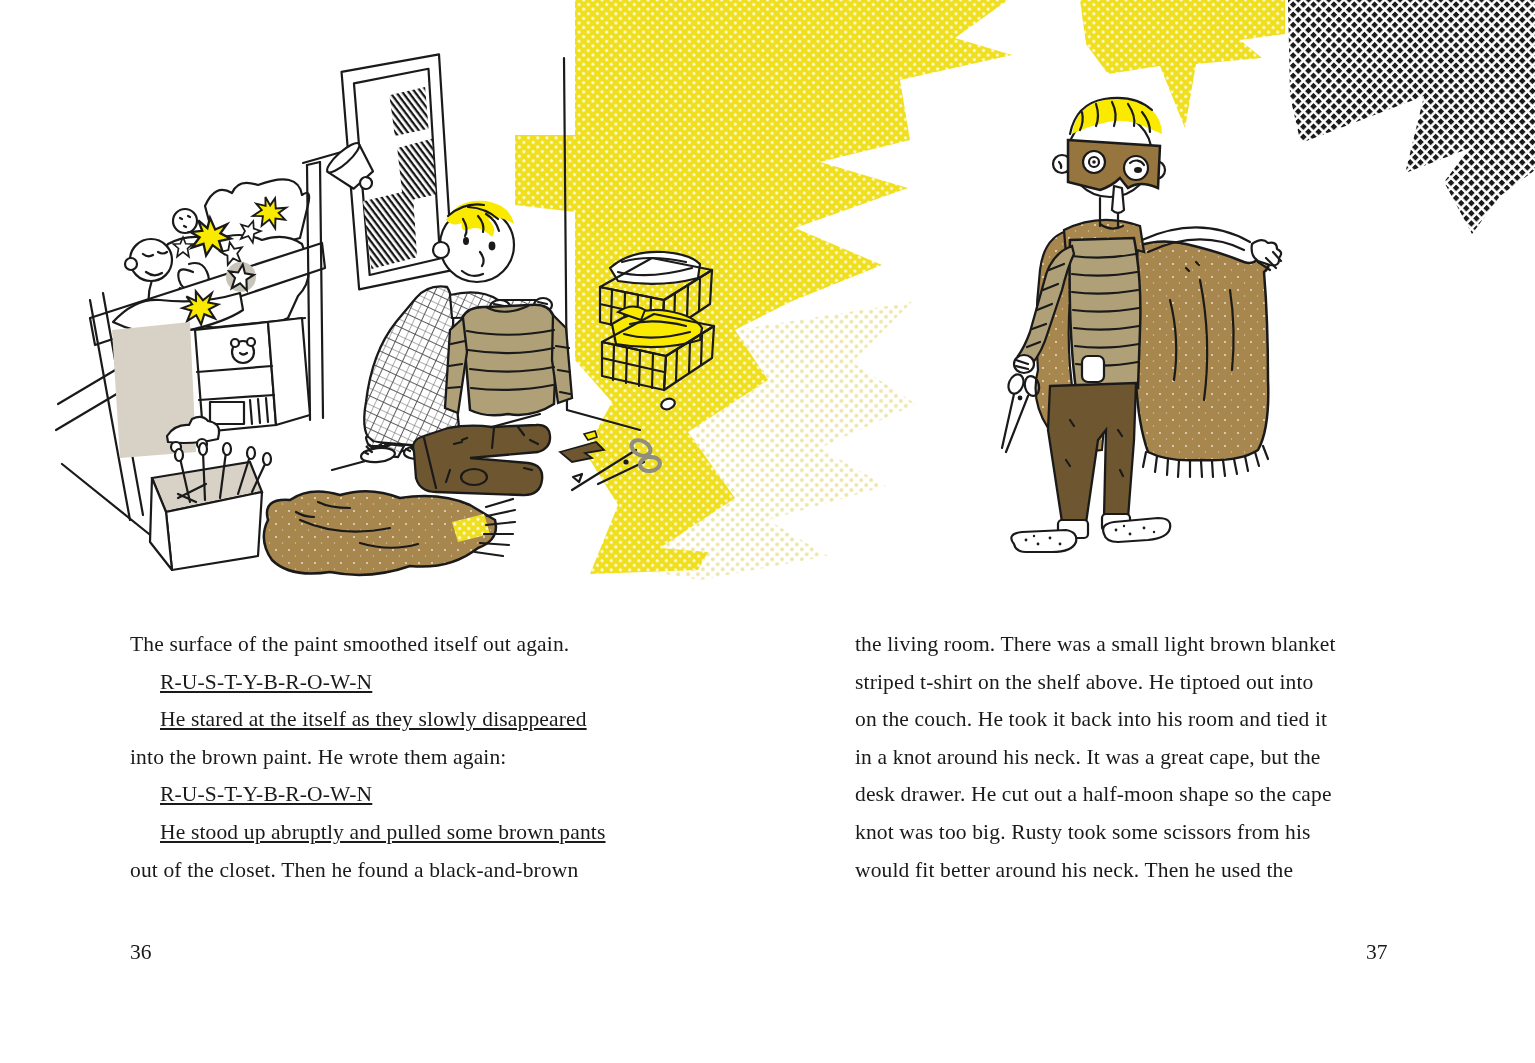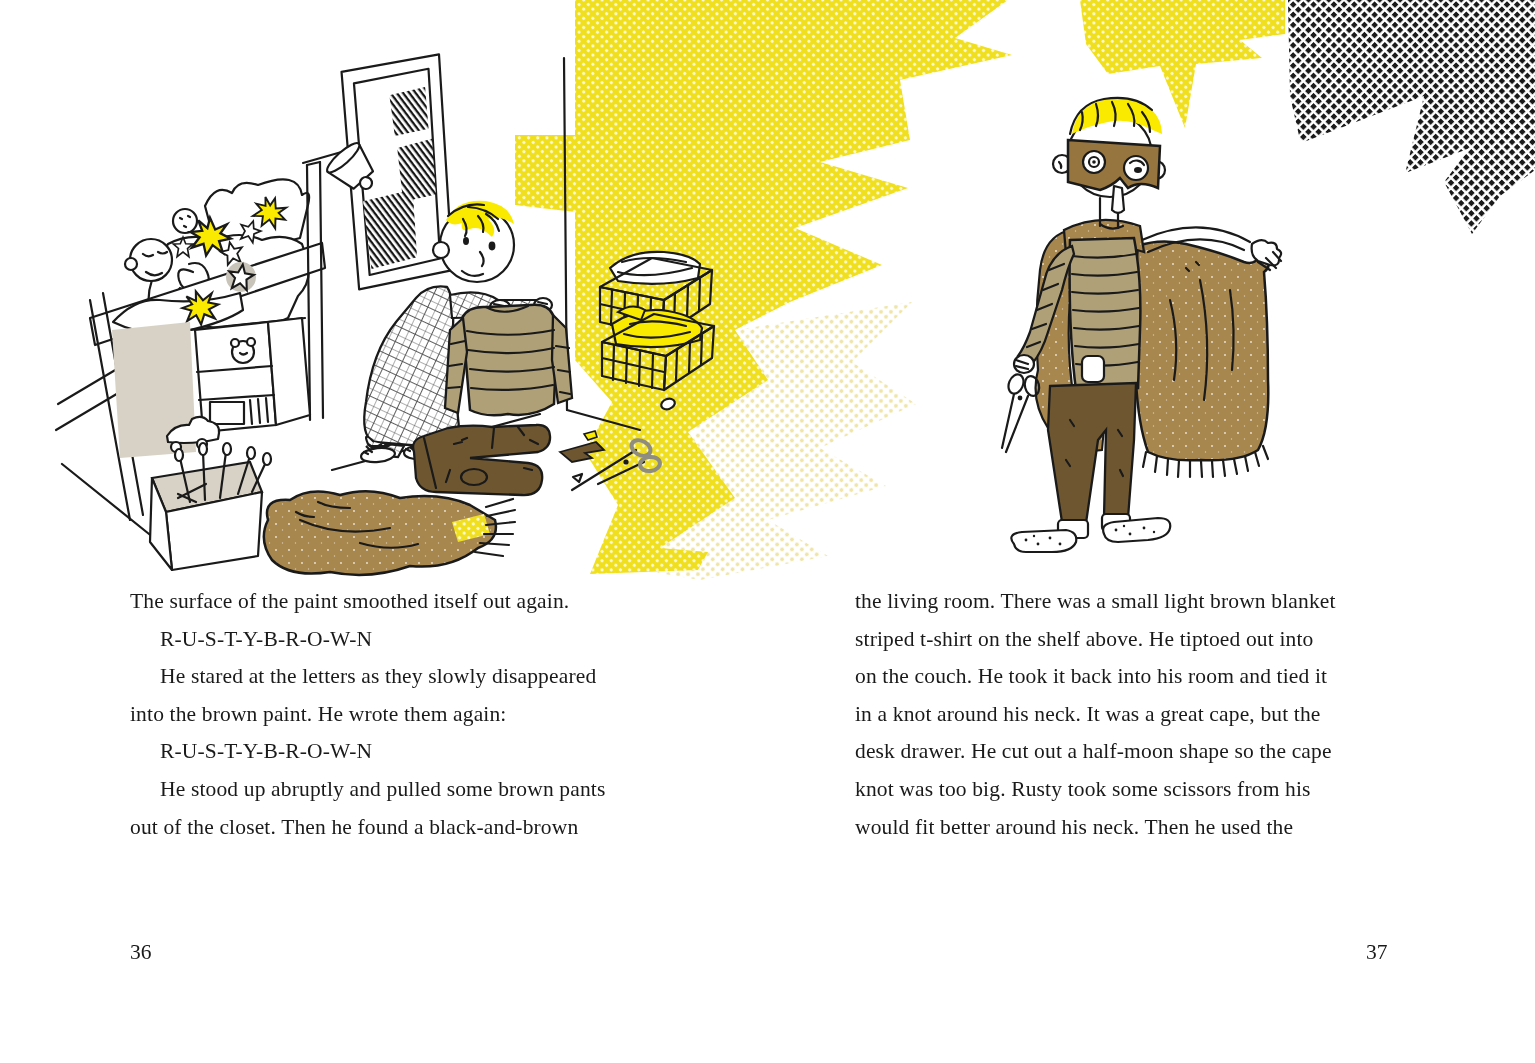--- a/index.html
+++ b/index.html
@@ -4,23 +4,23 @@
 <style>
   html,body{margin:0;padding:0;}
   body{
     width:1535px;height:1063px;position:relative;overflow:hidden;
     background:var(--paper,#fff);
     font-family:"Liberation Serif", serif;color:var(--ink,#1a1a1a);
   }
   .illus{position:absolute;top:0;left:0;display:block;}
   .ln{stroke:var(--ink);stroke-width:2.2;fill:none;stroke-linecap:round;stroke-linejoin:round;}
   .fw{fill:#fff;stroke:var(--ink);stroke-width:2.2;stroke-linecap:round;stroke-linejoin:round;}
-  .text-block{position:absolute;top:583px;width:620px;}
+  .text-block{position:absolute;top:626px;width:620px;}
   .text-block p{margin:0;font-size:21.5px;line-height:37.6px;letter-spacing:.15px;white-space:nowrap;}
-  .text-block p.indent{padding-left:30px;}
+  .text-block p.indent{padding-left:30px;text-decoration:underline;}
   .left-text{left:130px;}
   .right-text{left:855px;}
   .page-num{position:absolute;top:940px;font-size:21.5px;}
   .num-left{left:130px;}
   .num-right{left:1366px;width:44px;text-align:left;}
 </style>
 </head>
 <body>
 
 <div>
@@ -362,21 +362,21 @@
       <path class="ln" stroke-width="2" d="M1100,224 q11,8 23,2"></path>
     </g>
   </g>
 </svg>
 
   <main>
     <section>
       <div class="text-block left-text">
         <p>The surface of the paint smoothed itself out again.</p>
         <p class="indent">R-U-S-T-Y-B-R-O-W-N</p>
-        <p class="indent">He stared at the letters as they slowly disappeared</p>
+        <p class="indent">He stared at the itself as they slowly disappeared</p>
         <p>into the brown paint. He wrote them again:</p>
         <p class="indent">R-U-S-T-Y-B-R-O-W-N</p>
         <p class="indent">He stood up abruptly and pulled some brown pants</p>
         <p>out of the closet. Then he found a black-and-brown</p>
       </div>
       <div class="page-num num-left">36</div>
     </section>
 
     <section>
       <div class="text-block right-text">

